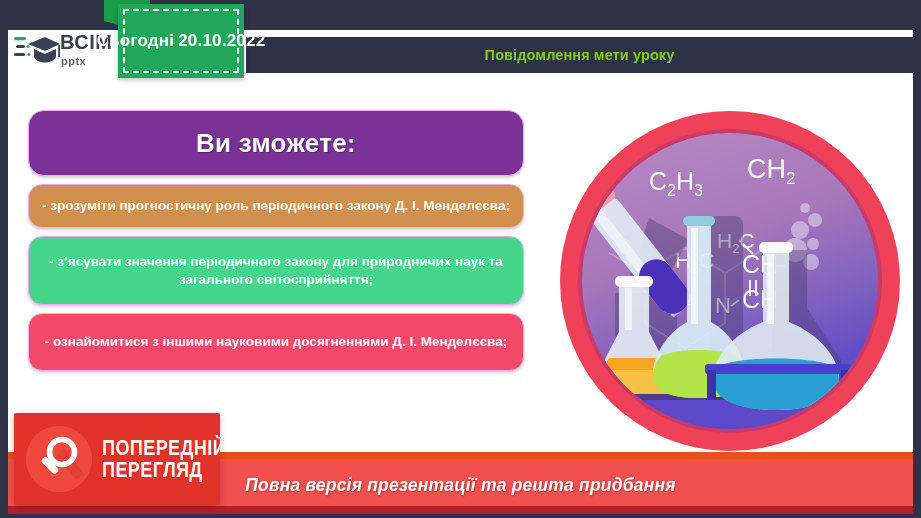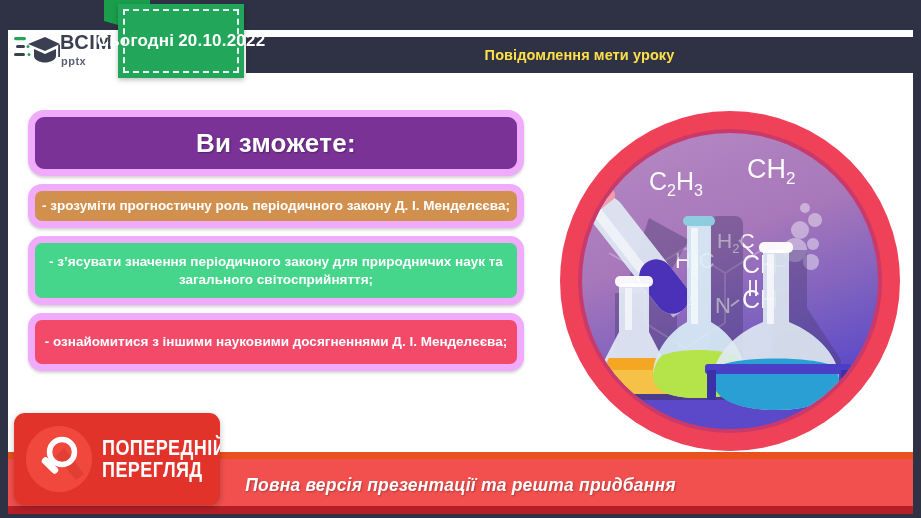--- a/index.html
+++ b/index.html
@@ -90,34 +90,34 @@
   
   .titlebar {
     position: absolute;
     left: 246px; top: 37px;
     width: 667px; height: 36px;
     background: #2e3244;
     display: flex; align-items: center; justify-content: center;
     z-index: 5;
   }
   .titlebar span {
-    color: #fde047; font-size: 14.5px; font-weight: 700;
+    color: #84cc16; font-size: 14.5px; font-weight: 700;
     letter-spacing: .1px;
     text-align: center;
   }
 
   
   .goals {
     position: absolute;
     left: 28px; top: 110px;
     width: 496px;
   }
   .gbox {
     position: relative;
-    border: 7px solid #f0abfc;
+    border: 1px solid #f0abfc;
     border-radius: 14px;
     margin-bottom: 8px;
     display: flex; align-items: center; justify-content: center;
     text-align: center;
     padding: 6px 0;
     color: #ffffff;
     font-weight: 700;
     line-height: 1.32;
     box-shadow: 0 2px 3px rgba(0,0,0,.18);
   }
@@ -180,21 +180,21 @@
     background: #b51f27;
     z-index: 12;
   }
 
   
   .preview {
     position: absolute;
     left: 14px; top: 413px;
     width: 206px; height: 92px;
     background: #e2332b;
-    border-radius: 11px;
+    border-radius: 2px;
     z-index: 20;
     display: flex; align-items: center;
     box-shadow: 0 2px 6px rgba(0,0,0,.25);
     overflow: hidden;
   }
   .preview-circle {
     position: relative;
     width: 66px; height: 66px;
     margin-left: 12px;
     border-radius: 50%;

